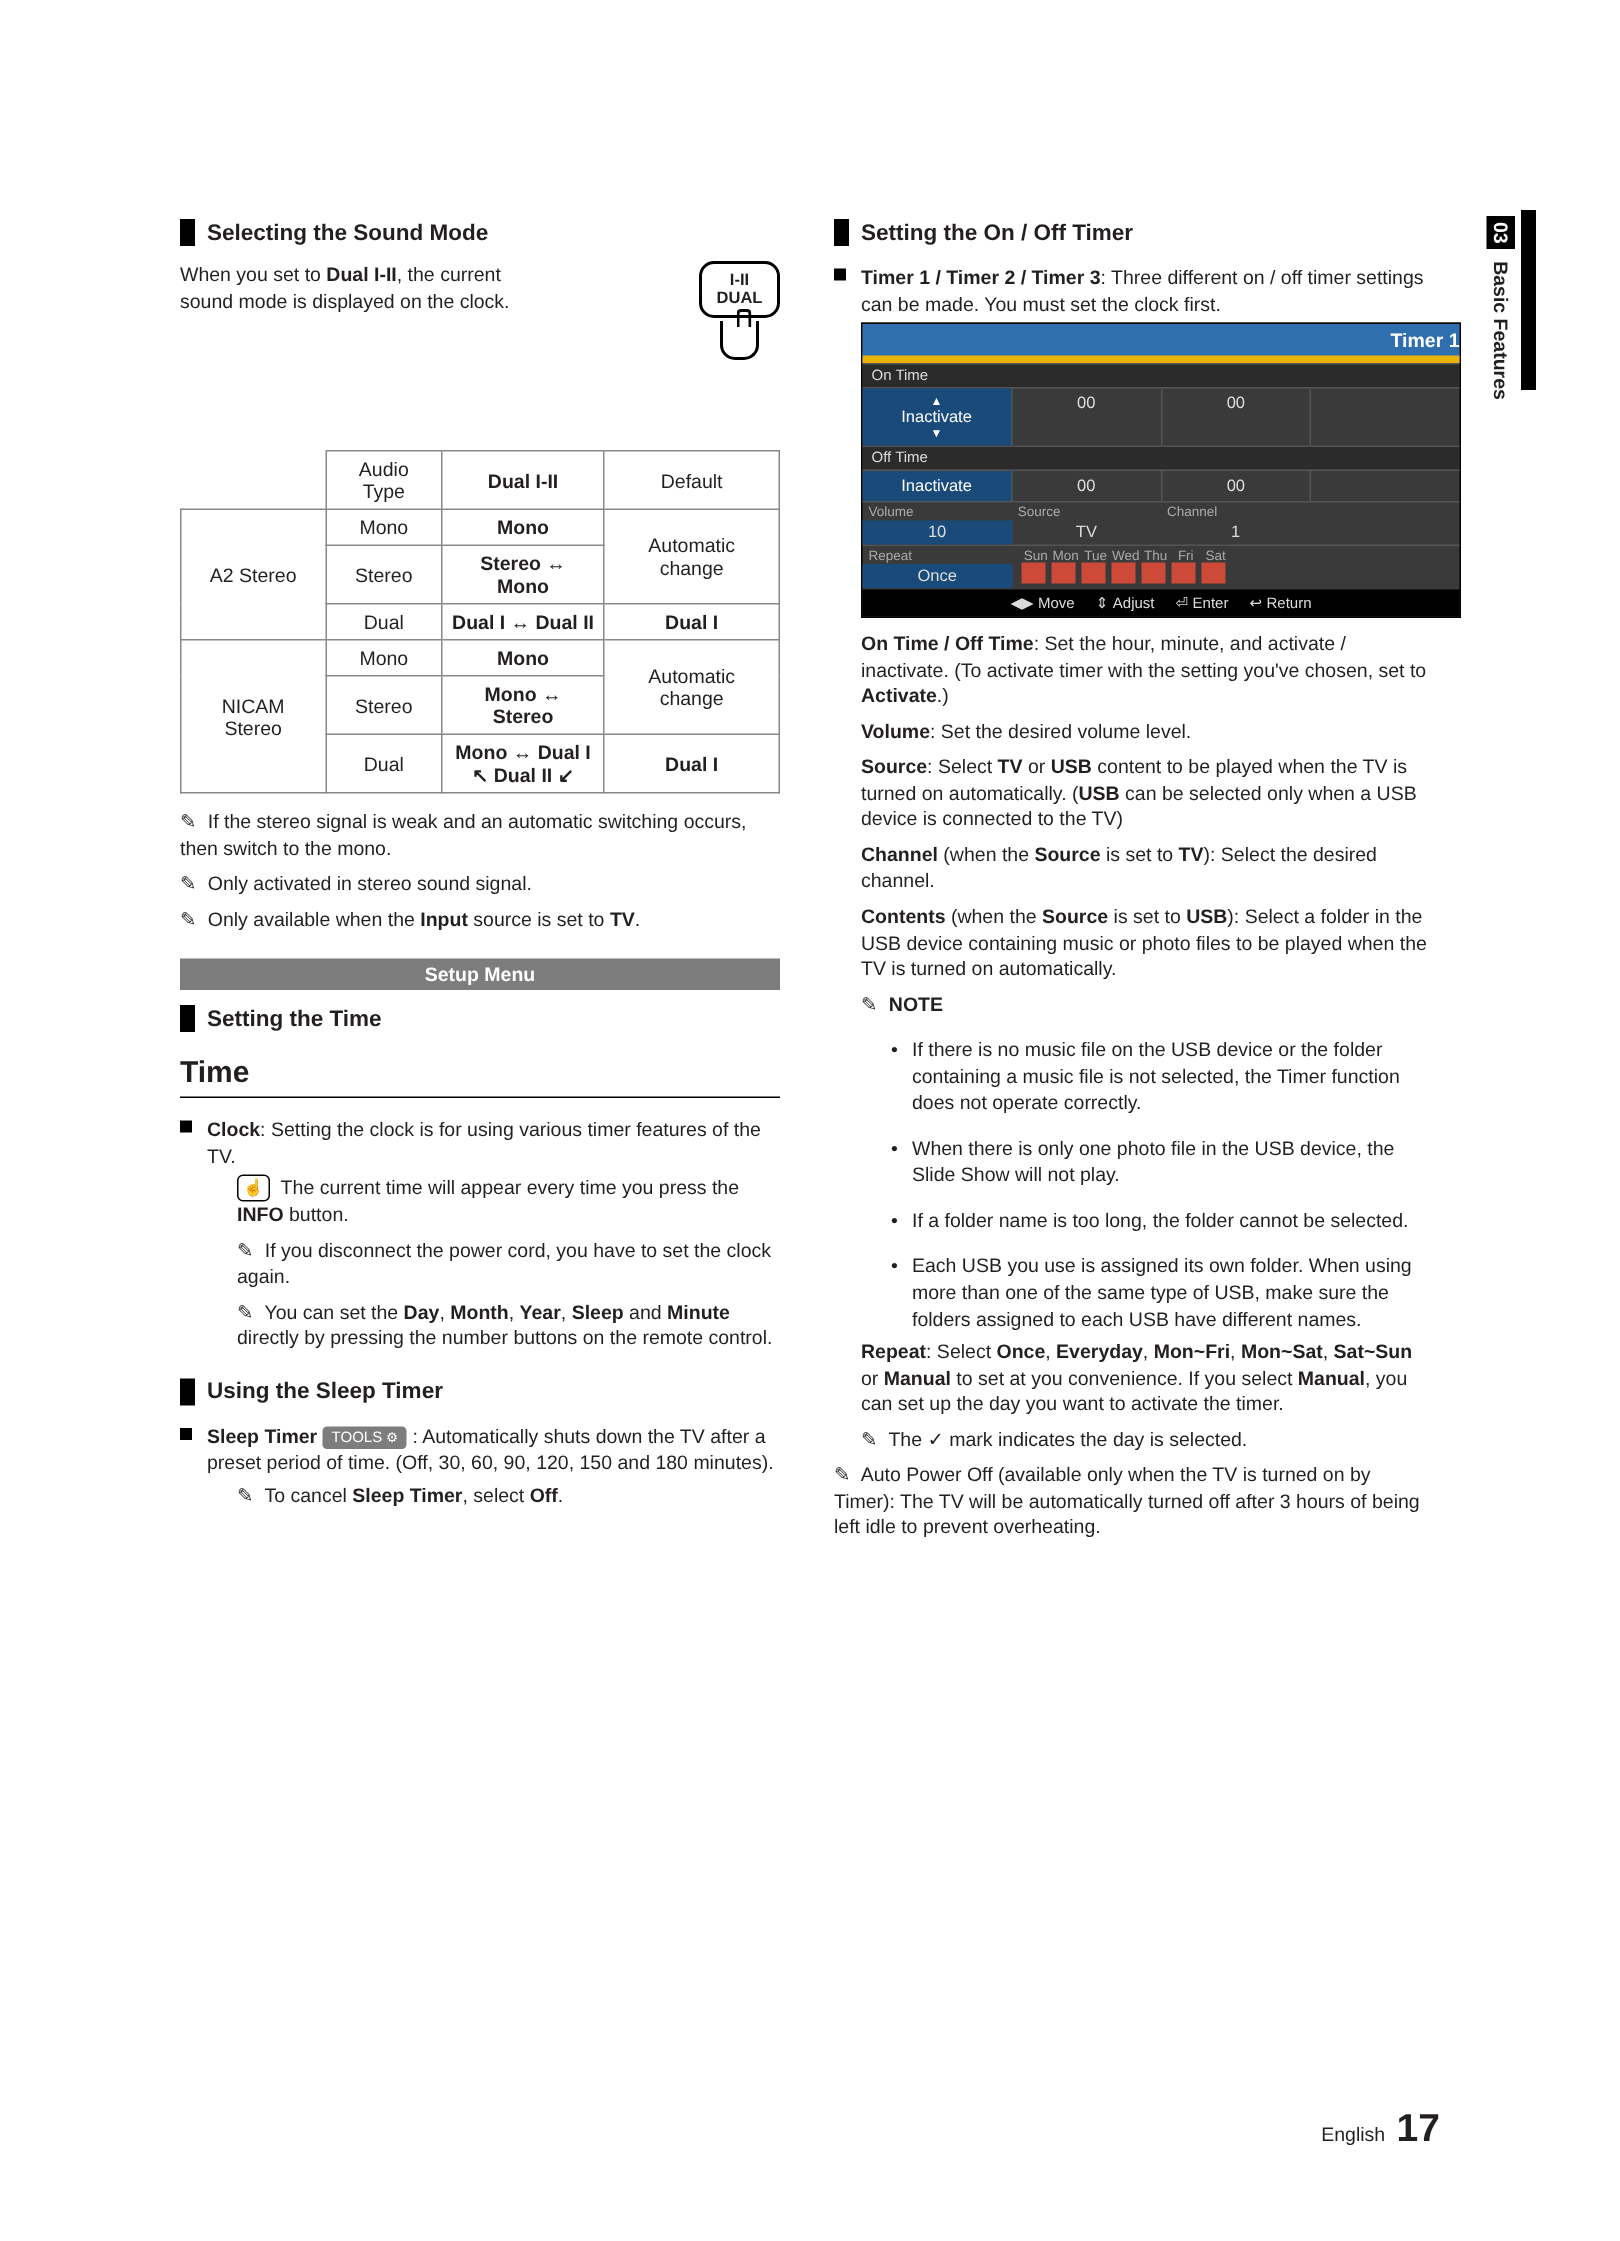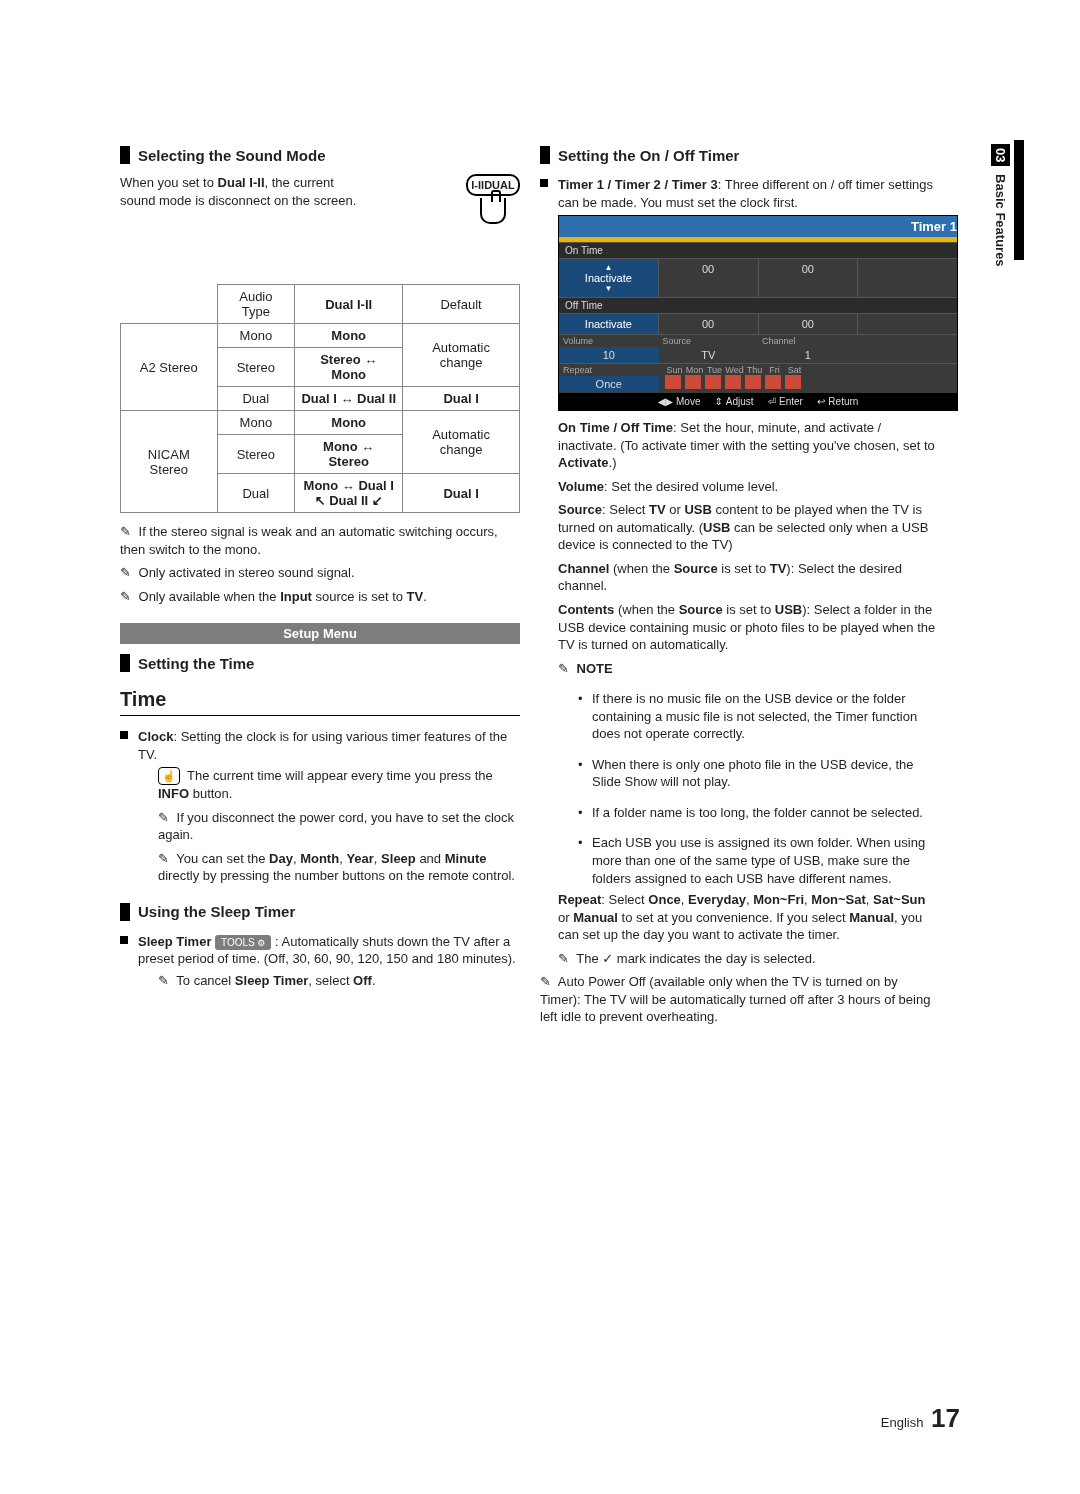--- a/index.html
+++ b/index.html
@@ -10,21 +10,21 @@
     color: #231f20;
     background: #fff;
     width: 1080px;
   }
   .page {
     width: 1080px;
     height: 1494px;
     padding: 140px 90px 0 120px;
     position: relative;
   }
-  .two-col { display: flex; gap: 20px; }
+  .two-col { display: flex; gap: 36px; }
   .col { flex: 1; }
   .left  { width: 400px; flex: 0 0 400px; }
   .right { width: 400px; flex: 0 0 400px; }
 
   .section-heading {
     display: flex;
     align-items: center;
     font-weight: bold;
     font-size: 15px;
     margin: 6px 0 10px;
@@ -104,24 +104,24 @@
     font-size:20px;
     font-weight:bold;
     border-bottom:1px solid #000;
     padding-bottom:4px;
     margin:16px 0 10px;
   }
 
   
   .dual-btn-wrap { float:right; text-align:center; }
   .dual-btn {
-    width:54px; height:22px;
+    width:54px; height:38px;
     border:2px solid #000;
     border-radius:10px;
-    display:flex; 
+    display:flex; flex-direction:column;
     align-items:center; justify-content:center;
     font-weight:bold; font-size:11px;
     line-height:1.1;
   }
   .dual-hand {
     width:26px; height:26px;
     margin:2px auto 0;
     border:2px solid #000;
     border-top:none;
     border-radius:0 0 10px 10px;
@@ -260,21 +260,21 @@
 
       <div style="overflow:auto">
         <div class="dual-btn-wrap">
           <div class="dual-btn">
             <span>I-II</span>
             <span>DUAL</span>
           </div>
           <div class="dual-hand"></div>
         </div>
         <p class="plain para" style="width:250px">
-          <span>When you set to </span><b>Dual I-II</b><span>, the current sound mode is disconnect on the screen.</span>
+          <span>When you set to </span><b>Dual I-II</b><span>, the current sound mode is displayed on the clock.</span>
         </p>
       </div>
 
       <table class="sound">
         <tbody>
             <tr>
           <th class="col-head" style="border-top:none;border-left:none;"></th>
           <th class="col-head">Audio Type</th>
           <th class="col-head"><b>Dual I-II</b></th>
           <th class="col-head">Default</th>

